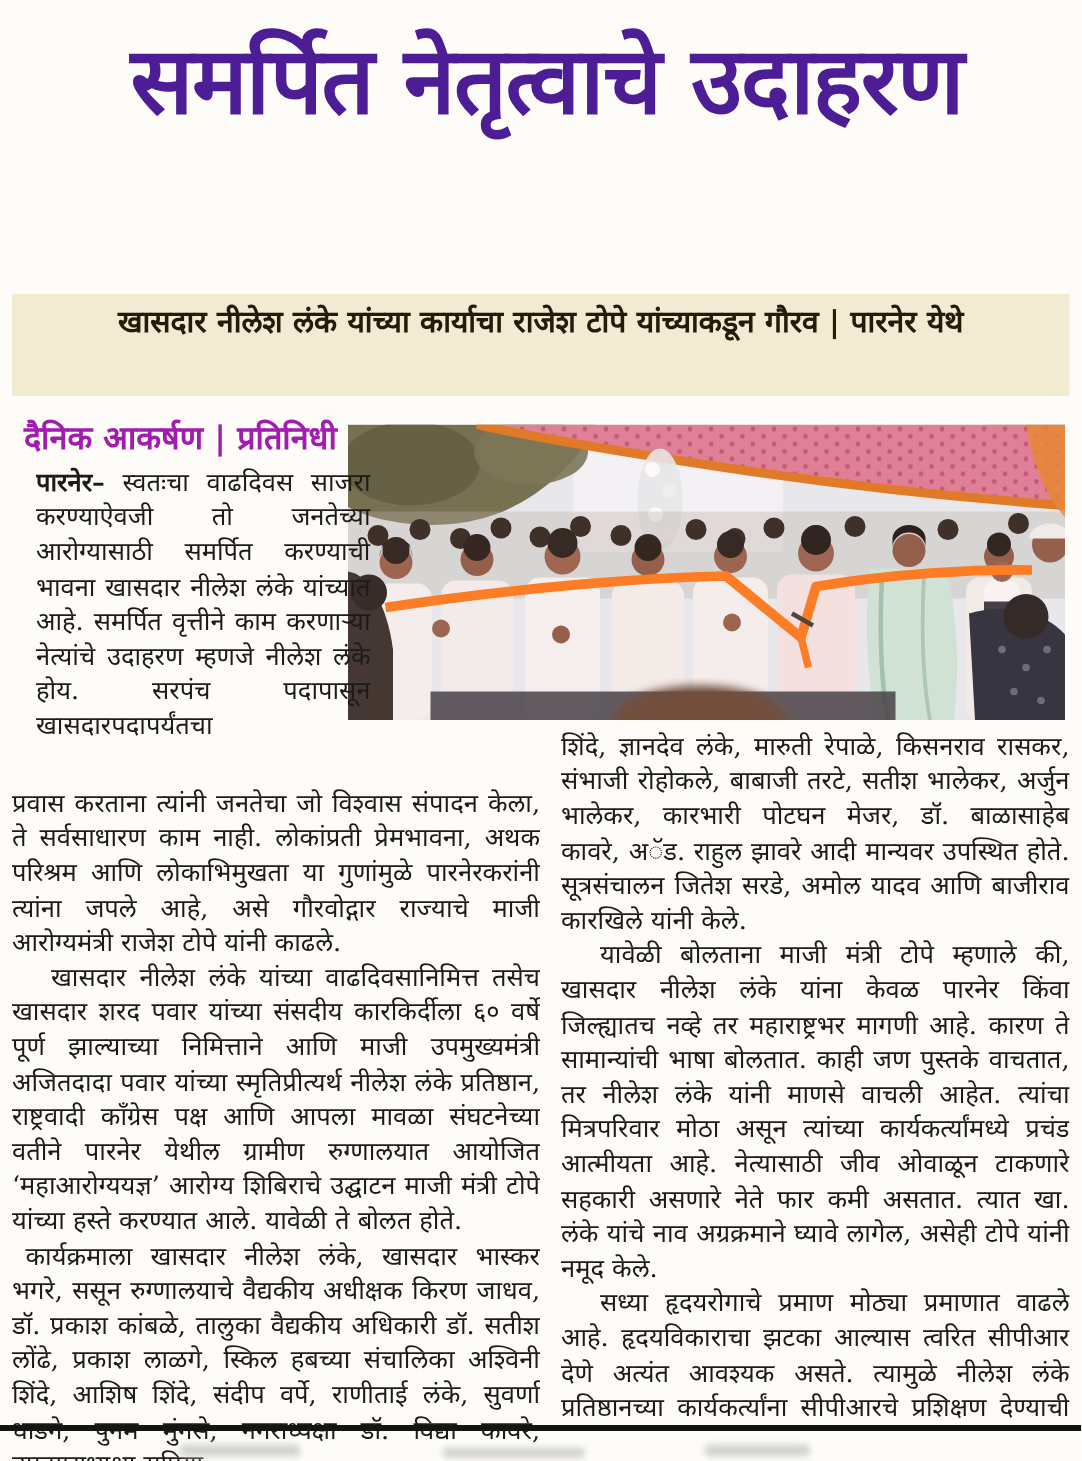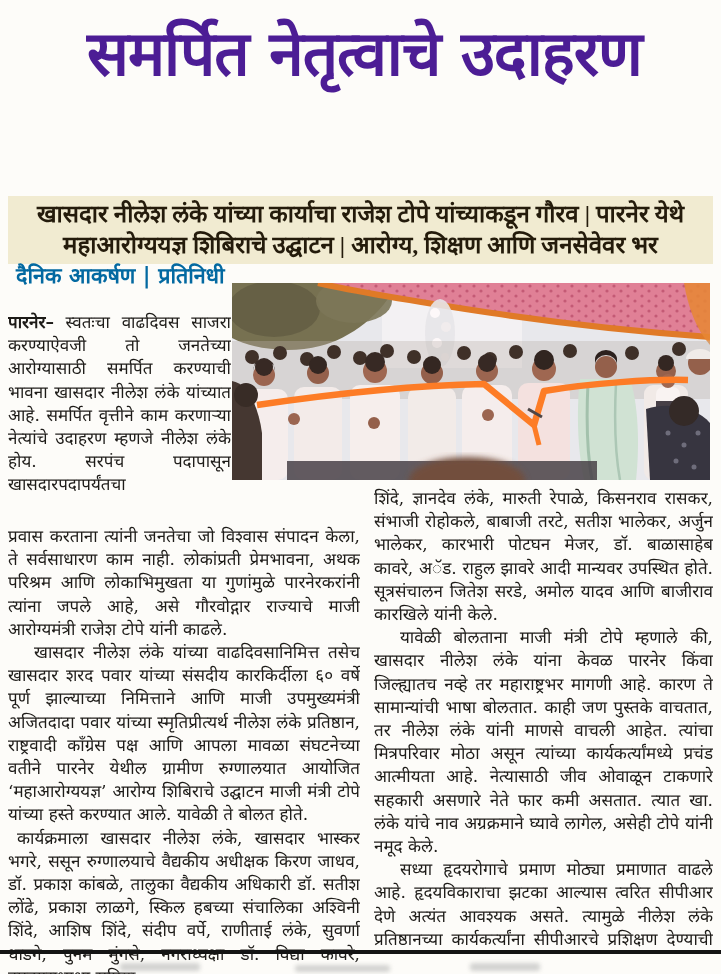--- a/index.html
+++ b/index.html
@@ -11,33 +11,33 @@
   .headline {
     position:absolute; top:6px; left:0; width:721px; margin:4px;
     text-align:center; color:#4c1d95;
     font-weight:700; font-size:62px; line-height:88px; letter-spacing:-1px;
   }
   .headline .hl-line { display:block; }
   .subhead {
     position:absolute; top:196px; left:8px; width:705px; height:68px;
     box-sizing:border-box; padding-top:3px;
     background:#f1ebd1; color:#241b0b;
-    text-align:center; font-weight:700; font-size:24px; line-height:31px;font-family:Liberation Serif, serif;
+    text-align:center; font-weight:700; font-size:20px; line-height:31px;
   }
   .byline {
-    position:absolute; top:260px; left:16px;
-    font-weight:700; font-size:21.5px; color:#0369a1; white-space:nowrap;
+    position:absolute; top:276px; left:16px;
+    font-weight:700; font-size:21.5px; color:#a21caf; white-space:nowrap;
   }
   .photo {
     position:absolute; top:283px; left:232px; width:478px; height:197px;
     overflow:hidden; background:#dfe5e9;
   }
   .body { font-size:17px; line-height:23.2px; text-align:justify; color:#1d1b18; }
   .body p { margin:0; }
-  .col-narrow { position:absolute; top:311px; left:8px;  width:223px; height:188px; overflow:hidden; }
+  .col-narrow { position:absolute; top:311px; left:24px;  width:223px; height:188px; overflow:hidden; }
   .col-left   { position:absolute; top:499px; left:8px;  width:352px; height:449px; overflow:hidden;margin-top:26px; }
   .col-right  { position:absolute; top:487px; left:374px; width:339px; height:461px; overflow:hidden; }
   .indent    { text-indent:26px; }
   .indent-sm { text-indent:9px; }
   .dateline  { font-weight:700; }
   .bottom-rule {
     position:absolute; top:950px; left:0; width:721px; height:4px; background:#141414;
   }
   .ghost { position:absolute; background:#d2d2d0; filter:blur(2px); border-radius:3px; }
   .g1 { top:963px; left:120px; width:80px; height:8px; }
@@ -48,21 +48,20 @@
 <body>
 
 <div class="page">
 
   <h1 class="headline">
     <span class="hl-line">समर्पित नेतृत्वाचे उदाहरण</span>
   </h1>
 
   <div class="subhead">
     <div>खासदार नीलेश लंके यांच्या कार्याचा राजेश टोपे यांच्याकडून गौरव | पारनेर येथे</div>
-    <div>महाआरोग्ययज्ञ शिबिराचे उद्घाटन | आरोग्य, शिक्षण आणि जनसेवेवर भर</div>
   </div>
 
   <div class="byline">दैनिक आकर्षण | प्रतिनिधी</div>
 
   <div class="photo">
     <svg width="478" height="197" viewBox="0 0 478 197" preserveAspectRatio="none">
       <defs>
         <filter id="soft">
             <feGaussianBlur stdDeviation="3.2"></feGaussianBlur>
           </filter>

